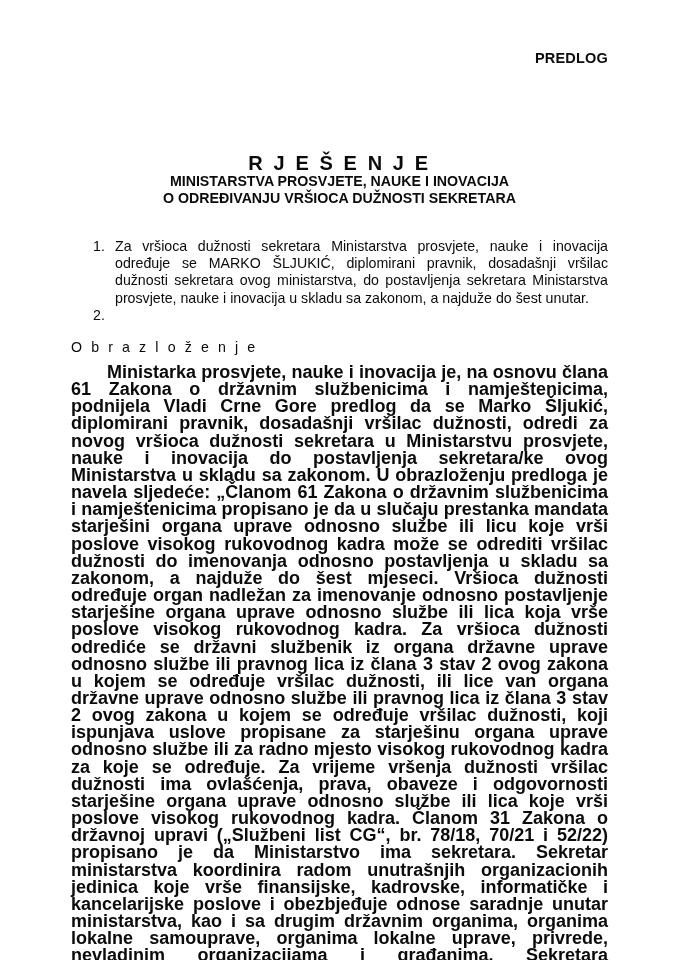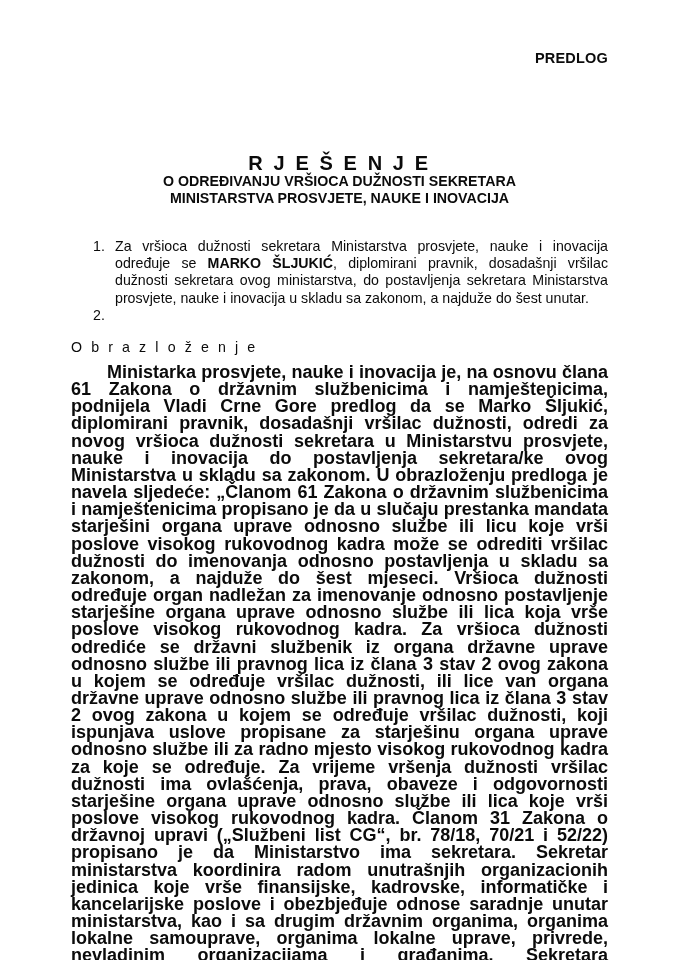--- a/index.html
+++ b/index.html
@@ -78,21 +78,21 @@
     margin: 0;
   }
   .decision-list li + li { margin-top: 0px; }
   .decision-list .marker {
     position: absolute;
     left: 22px;
     top: 0;
     width: 20px;
     text-align: left;
   }
-  .decision-list b { font-weight: bold; }
+  .decision-list b { font-weight: normal; }
 
   .section-heading {
     top: 339px;
     text-align: left;
     font-weight: normal;
     font-size: 14.2px;
     letter-spacing: 2.6px;
     line-height: 17px;
   }
 
@@ -110,22 +110,22 @@
 </head>
 <body>
 
 <div class="page">
 
   <div class="col doc-label">PREDLOG</div>
 
 
   <div class="col title-block">
     <div class="spaced">R J E Š E N J E</div>
+    <div>MINISTARSTVA PROSVJETE, NAUKE I INOVACIJA</div>
     <div>O ODREĐIVANJU VRŠIOCA DUŽNOSTI SEKRETARA</div>
-    <div>MINISTARSTVA PROSVJETE, NAUKE I INOVACIJA</div>
   </div>
 
   <ol class="col decision-list">
     <li>
       <span class="marker">1.</span><span>Za vršioca dužnosti sekretara Ministarstva prosvjete, nauke i inovacija određuje se </span><b>MARKO ŠLJUKIĆ</b><span>, diplomirani pravnik, dosadašnji vršilac dužnosti sekretara ovog ministarstva, do postavljenja sekretara Ministarstva prosvjete, nauke i inovacija u skladu sa zakonom, a najduže do šest unutar.</span>
     </li>
     <li>
       <span class="marker">2.</span>
     </li>
   </ol>

